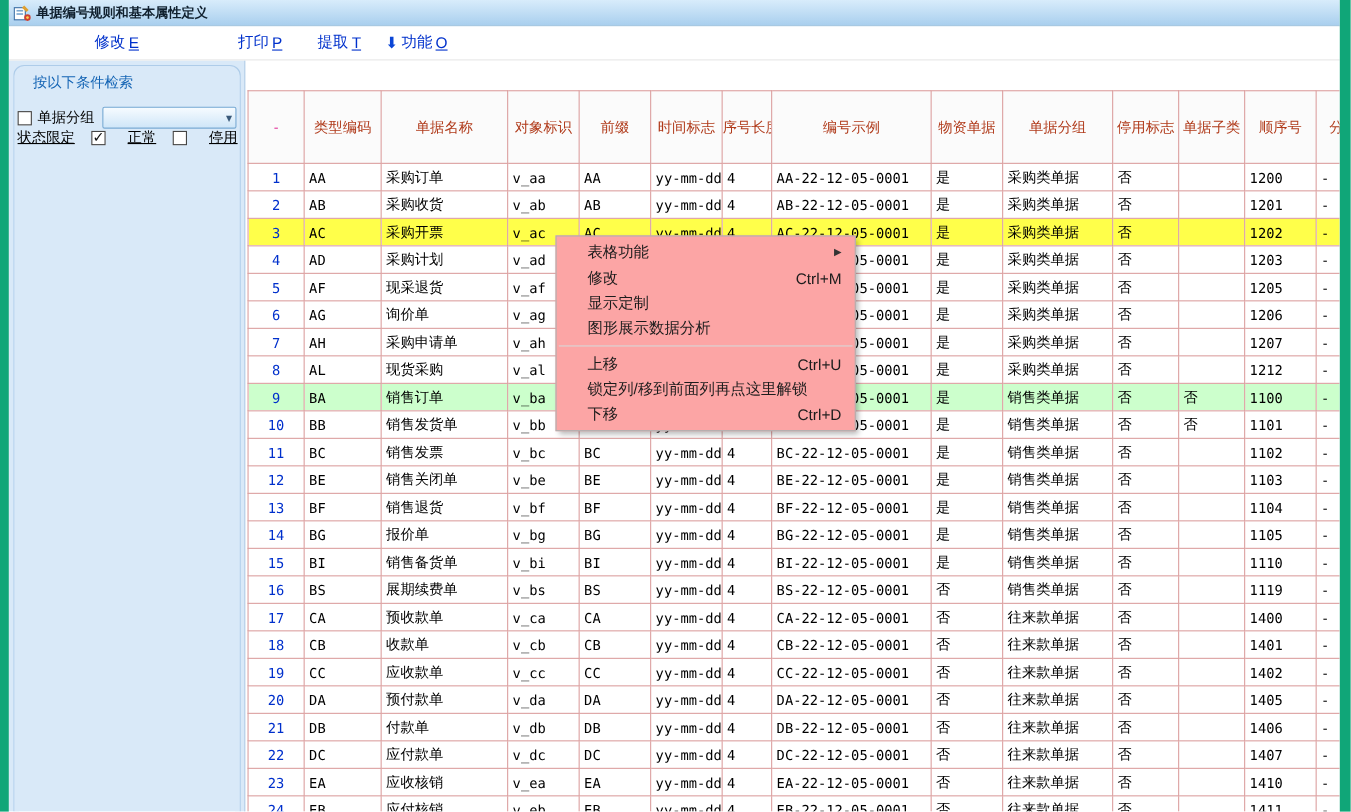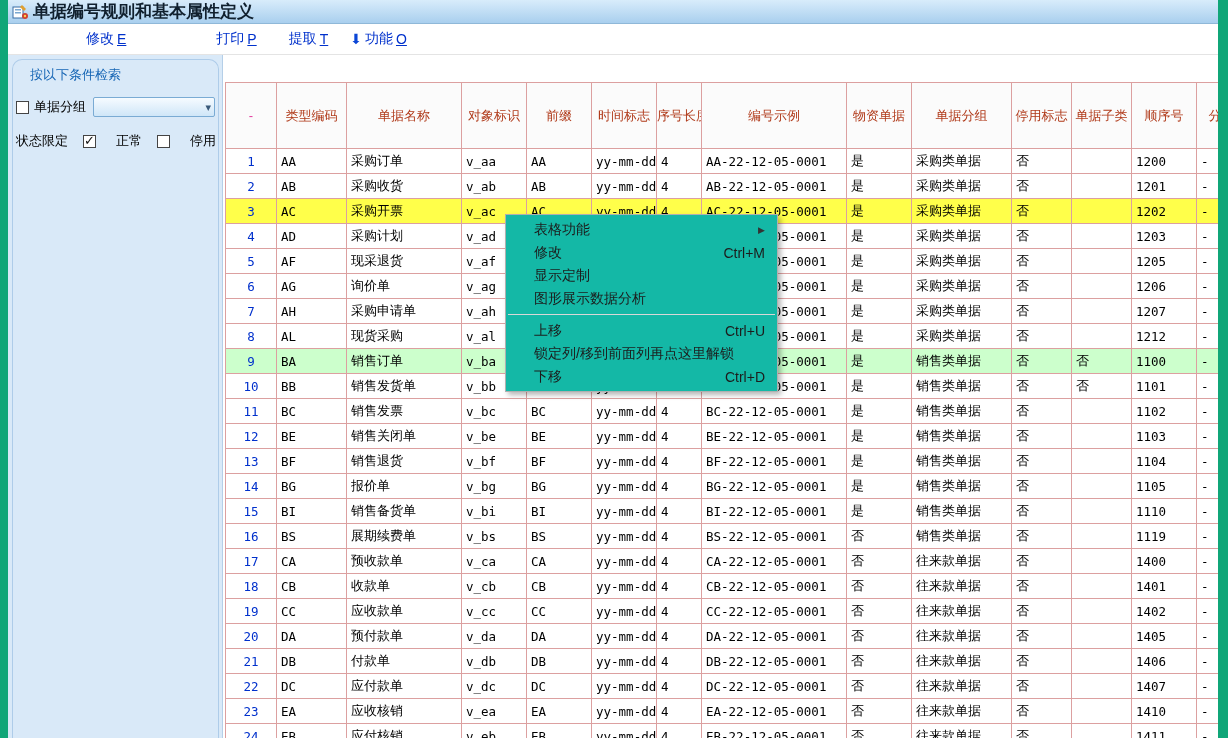--- a/index.html
+++ b/index.html
@@ -10,21 +10,21 @@
   .edge { position:absolute; top:0; bottom:0; background:var(--frame,#10a678); z-index:50; }
   .edge-left { left:0; width:8px; }
   .edge-right { right:0; width:10px; }
 
   .app { position:absolute; left:8px; right:10px; top:0; bottom:0; background:#fff;
          display:flex; flex-direction:column; overflow:hidden; }
 
   
   .titlebar { height:24px; flex:0 0 24px; background:linear-gradient(#d8ecfb,#a9cfee);
               border-bottom:1px solid #8fb8d8; display:flex; align-items:center;
-              padding-left:4px; gap:5px; font-size:17px; font-weight:bold; color:#10202e; }
+              padding-left:4px; gap:5px; font-size:12px; font-weight:bold; color:#10202e; }
   .app-icon { width:16px; height:16px; flex:0 0 16px; }
 
   
   .toolbar { height:31px; flex:0 0 31px; background:#fff; border-bottom:1px solid #e4e4e4;
              display:flex; align-items:center; font-size:14px; color:#0031cc; }
   .tb-item { display:flex; align-items:center; gap:3px; cursor:pointer; white-space:nowrap; }
   .tb-item u { text-decoration:underline; }
   .tb-item:nth-child(1){ margin-left:78px; }
   .tb-item:nth-child(2){ margin-left:90px; }
   .tb-item:nth-child(3){ margin-left:32px; }
@@ -33,21 +33,21 @@
 
   .content { flex:1; display:flex; overflow:hidden; position:relative; }
 
   
   .sidebar { width:215px; flex:0 0 215px; background:#d9e9f8; border-right:1px solid #b5cfe8;
              position:relative; font-size:13px; color:#000;padding-left:29px; }
   .sidebar-box { position:absolute; left:4px; right:3px; top:4px; bottom:0;
                  border:1px solid #aecce9; border-bottom:none; border-radius:10px 10px 0 0; }
   .sb-title { position:absolute; left:22px; top:11px; color:#1464b4; }
   .sb-group { position:absolute; left:8px; top:42px; display:flex; align-items:center; }
-  .sb-status { position:absolute; left:8px; top:77px; display:flex; align-items:flex-start; }
+  .sb-status { position:absolute; left:8px; top:61px; display:flex; align-items:flex-start;text-decoration:underline; }
   .checkbox { width:13px; height:13px; background:#fff; border:1px solid #444;
               display:inline-block; position:relative; flex:0 0 13px; }
   .checkbox.checked::after { content:"✓"; position:absolute; left:0px; top:-3px;
                              font-size:13px; font-weight:bold; color:#111; }
   .sb-label { margin-left:5px; }
   .dropdown { margin-left:7px; width:122px; height:20px; border:1px solid #7aabd4;
               background:linear-gradient(#f6fbff,#cfe6f8); border-radius:2px;
               display:flex; align-items:center; justify-content:space-between;
               padding:0 3px 0 5px; cursor:pointer; }
   .dd-btn { color:#3a5a7a; font-size:11px; }
@@ -63,21 +63,21 @@
   .grid th.dash-col { color:var(--dash-text,#e23a9d); }
   .grid td { height:25px; border:1px solid var(--grid-line,#dca0a0); font-size:13px;
              padding:0 4px; white-space:nowrap; overflow:hidden; vertical-align:middle;
              background:#fff; }
   .grid td.mono, .grid td.rownum { font-family:"DejaVu Sans Mono","Liberation Mono",monospace; font-size:12.5px; }
   .grid td.rownum { text-align:center; color:var(--rownum,#0030cc); }
   .grid tr.sel td { background:var(--sel-bg,#ffff4a); }
   .grid tr.grn td { background:var(--grn-bg,#ccffcc); }
 
   
-  .context-menu { position:absolute; left:505px; top:214px; width:273px; background:#14b8a6;
+  .context-menu { position:absolute; left:505px; top:214px; width:273px; background:#fca5a5;
                   border:1px solid #b0b0b0; box-shadow:3px 3px 5px rgba(0,0,0,.28);
                   z-index:60; padding:3px 0; font-size:14px; color:#1c1c1c; }
   .menu-item { height:23px; display:flex; align-items:center; padding:0 12px 0 28px; cursor:pointer; }
   .menu-shortcut { margin-left:auto; }
   .submenu-arrow { margin-left:auto; font-size:9px; color:#333; }
   .menu-sep { height:1px; background:#d8d8d8; margin:4px 2px; }
 </style>
 </head>
 <body>
 

